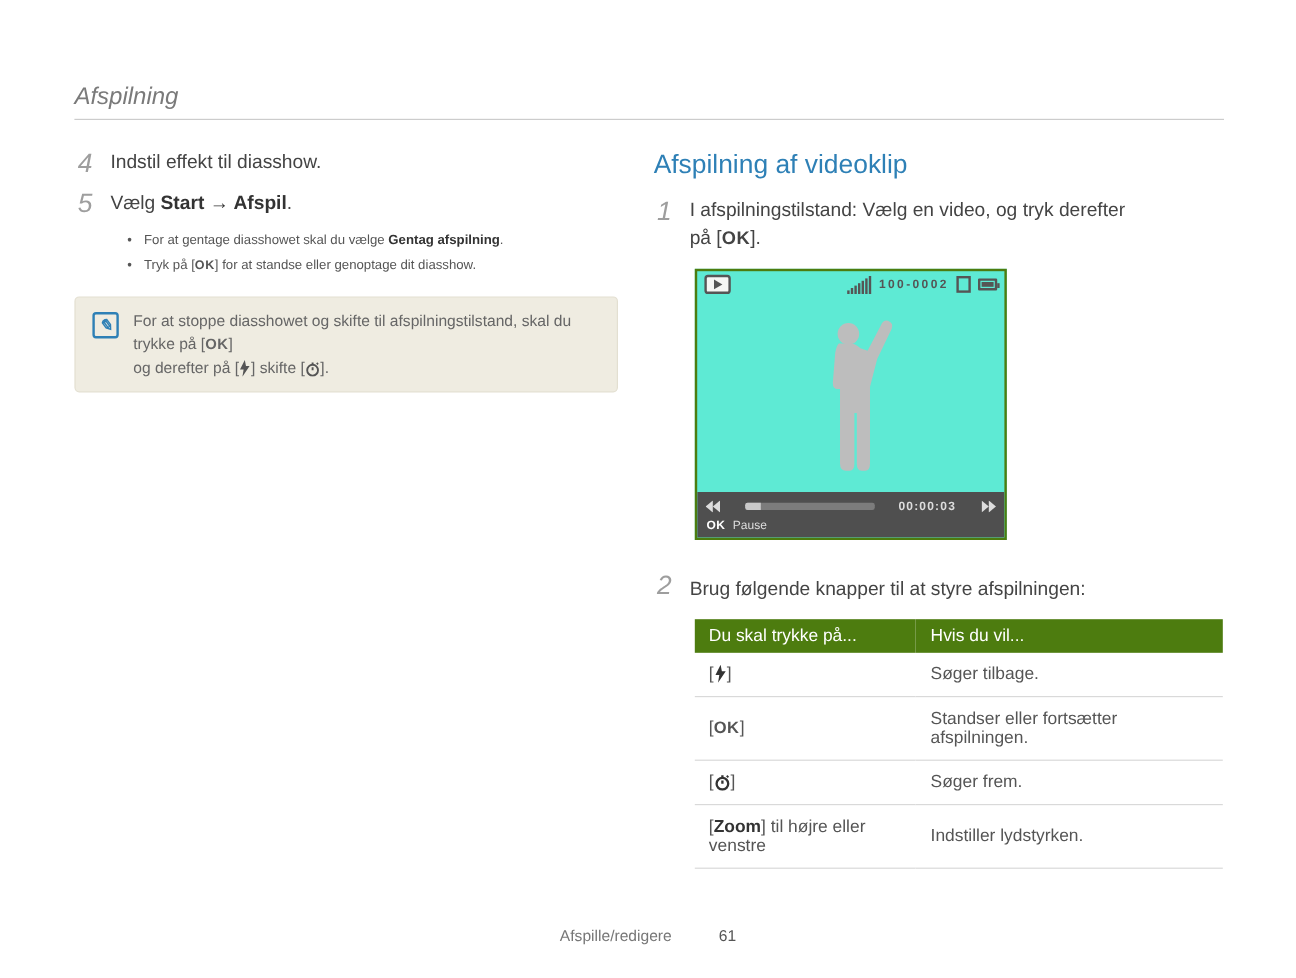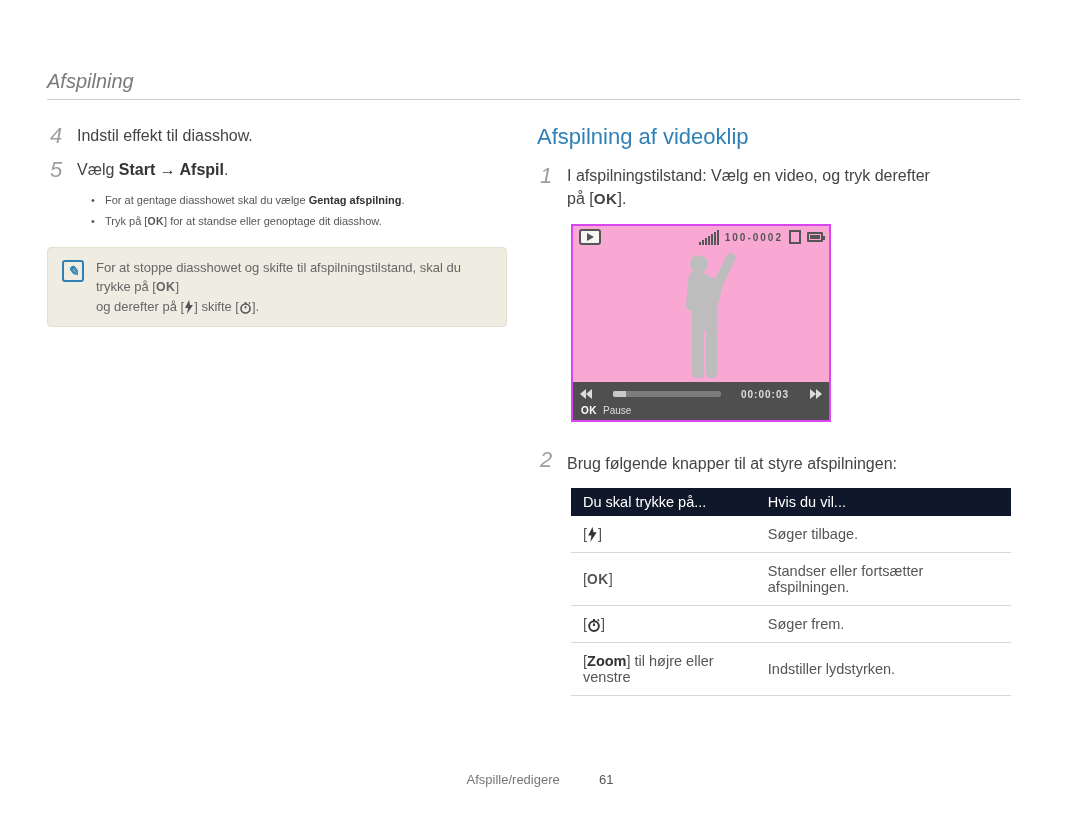--- a/index.html
+++ b/index.html
@@ -1,17 +1,17 @@
 <!DOCTYPE html>
 <html><head>
 <meta charset="utf-8">
 <style>
   * { box-sizing: border-box; margin: 0; padding: 0; }
   html, body { width: 1080px; height: 815px; background: #fff; font-family: Arial, Helvetica, sans-serif; color: #4a4a4a; }
-  .page { width: 1080px; height: 815px; position: relative; padding: 70px 60px 40px 47px; }
+  .page { width: 1080px; height: 815px; position: relative; padding: 70px 60px 40px 62px; }
   .section-header { font-size: 20px; font-style: italic; font-weight: 300; color: #7a7a7a; margin-bottom: 6px; }
   .header-rule { border: none; border-top: 1px solid #ccc; margin-bottom: 24px; }
 
   .columns { display: flex; gap: 30px; }
   .col { flex: 1; min-width: 0; }
   .col.left { max-width: 460px; }
   .col.right { flex: 1.05; }
 
   .subheading { font-size: 22px; color: #2e80b6; font-weight: 300; margin-bottom: 14px; }
 
@@ -24,21 +24,21 @@
   .bullet-list li { position: relative; padding-left: 14px; font-size: 11px; color: #555; line-height: 1.55; margin-bottom: 4px; }
   .bullet-list li::before { content: "•"; position: absolute; left: 0; top: 0; color: #555; }
 
   .note-box { display: flex; align-items: flex-start; gap: 12px; background: #efece1; border: 1px solid #e3dfd1; border-radius: 4px; padding: 10px 14px; margin-top: 6px; }
   .note-icon { width: 22px; height: 22px; border: 2px solid #2e80b6; border-radius: 3px; display: flex; align-items: center; justify-content: center; color: #2e80b6; font-style: italic; font-weight: bold; font-size: 14px; flex-shrink: 0; margin-top: 2px; }
   .note-text { font-size: 13px; color: #666; line-height: 1.5; }
 
   .okkey { font-family: Arial, sans-serif; font-weight: 800; font-size: 0.95em; letter-spacing: 0.5px; }
   .bold { font-weight: 700; color:#333; }
 
-  .video-thumb { width: 260px; height: 198px; margin: 14px 0 26px 34px; border: 2px solid #d946ef; position: relative; background: #f9a8d4; overflow: hidden; }
+  .video-thumb { width: 260px; height: 226px; margin: 14px 0 26px 34px; border: 2px solid #4d7c0f; position: relative; background: #5eead4; overflow: hidden; }
   .vt-top { position: absolute; top: 0; left: 0; right: 0; height: 22px; display: flex; align-items: center; justify-content: space-between; padding: 2px 6px; }
   .vt-play-badge { width: 22px; height: 16px; border: 2px solid #555; border-radius: 3px; display: flex; align-items: center; justify-content: center; background:#f6f6f4; }
   .vt-play-badge svg { display:block; }
   .vt-top-right { display: flex; align-items: center; gap: 6px; font-size: 10px; font-weight: 700; letter-spacing: 2px; color:#555; }
   .vol-steps { display: flex; align-items: flex-end; gap: 1px; }
   .vol-steps span { width: 2px; background: #555; display: block; }
   .vs1{height:3px}.vs2{height:5px}.vs3{height:7px}.vs4{height:9px}.vs5{height:11px}.vs6{height:13px}.vs7{height:15px}
   .batt-icon { width: 16px; height: 10px; border: 2px solid #555; border-radius: 1px; position: relative; }
   .batt-icon::after { content:""; position:absolute; right:-4px; top:2px; width:2px; height:4px; background:#555; }
   .batt-icon::before { content:""; position:absolute; left:1px; top:1px; bottom:1px; width:10px; background:#555; }
@@ -50,21 +50,21 @@
   .progress { display:flex; align-items:center; gap:20px; height:18px; }
   .prog-btn { width: 14px; height: 14px; display:flex; align-items:center; justify-content:center; }
   .prog-btn svg { display:block; }
   .prog-bar { flex:1; height:6px; background:#7c7c7c; border-radius:2px; position:relative; }
   .prog-bar::before { content:""; position:absolute; left:0; top:0; bottom:0; width:12%; background:#c9c9c9; border-radius:2px 0 0 2px; }
   .prog-time { font-size:10px; font-weight:700; letter-spacing:1px; color:#ddd; }
   .vt-ok-line { font-size: 10px; color:#ddd; padding: 2px 2px 0 2px; display:flex; align-items:center; gap:6px; }
   .vt-ok-line .okkey { color:#fff; font-size:10px; }
 
   table.controls { width: 100%; border-collapse: collapse; margin-top: 12px; margin-left: 34px; max-width: 440px; font-size: 14.5px; }
-  table.controls th { background: #0f172a; color: #fff; font-weight: 400; text-align: left; padding: 6px 12px; }
+  table.controls th { background: #4d7c0f; color: #fff; font-weight: 400; text-align: left; padding: 6px 12px; }
   table.controls td { border-bottom: 1px solid #d9d9d9; padding: 10px 12px; color:#555; vertical-align: middle; }
   table.controls td:first-child { width: 42%; }
 
   .footer { position: absolute; bottom: 28px; left: 0; right: 0; text-align: center; font-size: 13px; color: #777; }
   .footer .pnum { color: #555; margin-left: 32px; }
 
   svg.icon-flash, svg.icon-timer { vertical-align: -3px; }
 </style>
 </head>
 <body>

